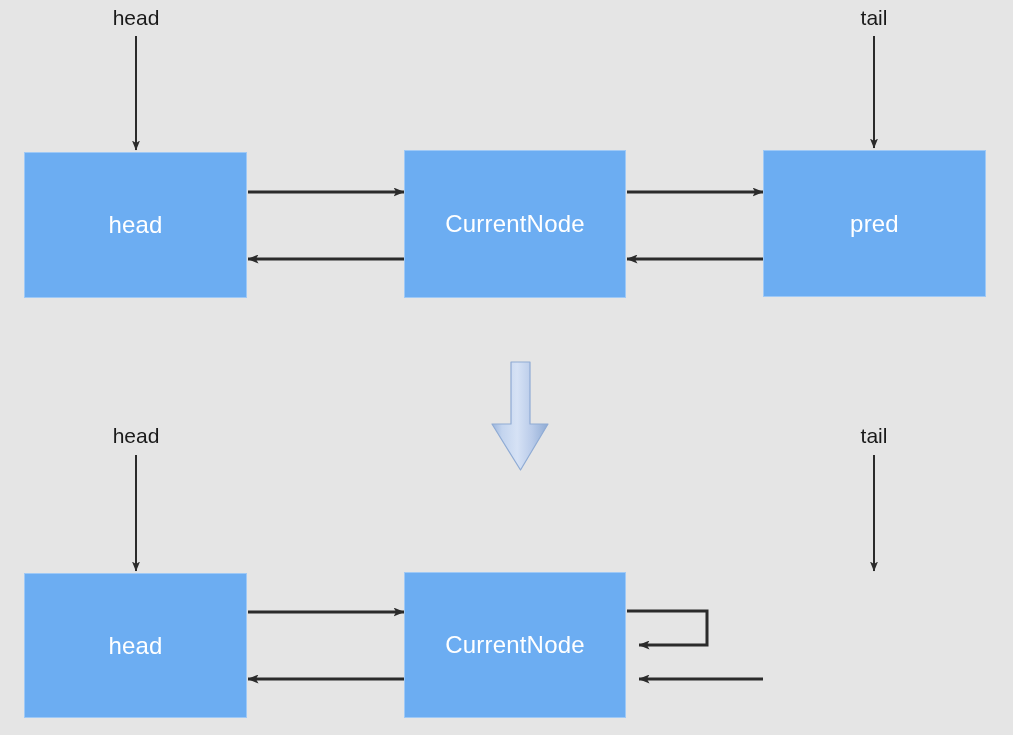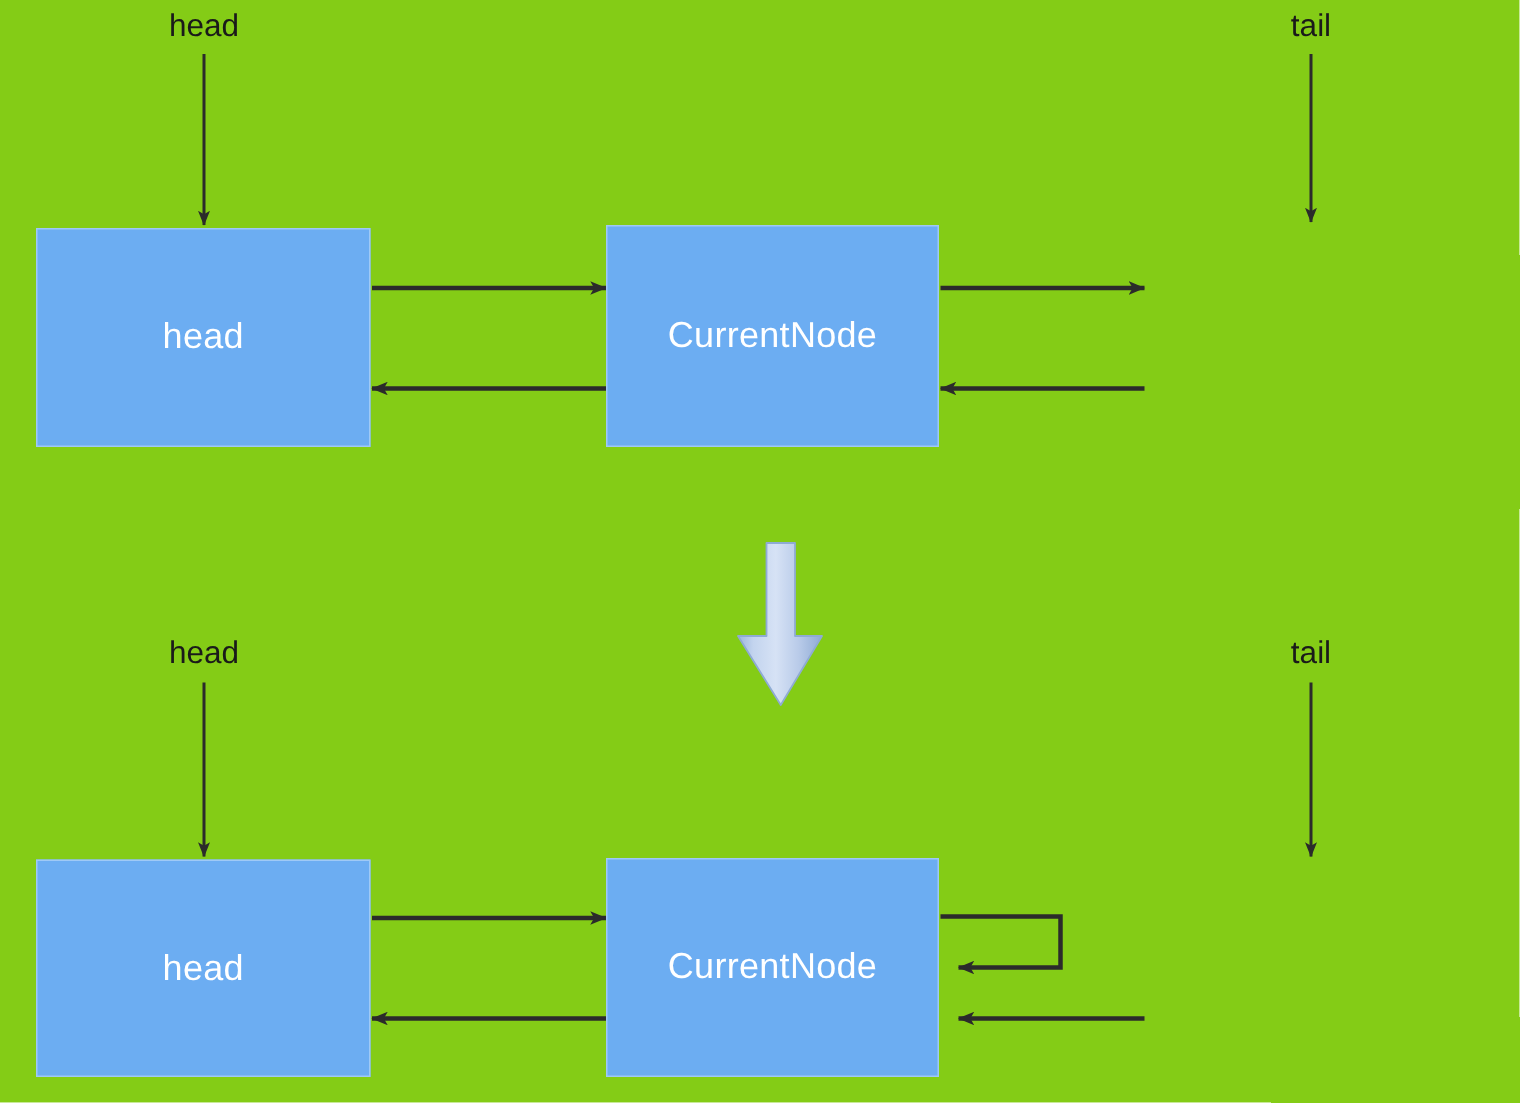--- a/index.html
+++ b/index.html
@@ -7,21 +7,21 @@
     padding: 0;
     background: #ffffff;
   }
   body {
     font-family: "Liberation Sans", sans-serif;
   }
   #canvas {
     position: relative;
     width: 1013px;
     height: 735px;
-    background: #84cc16;
+    background: #e5e5e5;
     overflow: hidden;
   }
   .node-box {
     position: absolute;
     box-sizing: border-box;
     background: #6cadf2;
     border: 1px solid #9fc9f6;
     display: flex;
     align-items: center;
     justify-content: center;
@@ -119,20 +119,21 @@
   </svg>
 
   <div class="ptr-label" style="left:136px; top:6px;">head</div>
 
   <div class="ptr-label" style="left:874px; top:6px;">tail</div>
 
   <div class="node-box" style="left:24px; top:152px; width:223px; height:146px;">head</div>
 
   <div class="node-box" style="left:404px; top:150px; width:222px; height:148px;">CurrentNode</div>
 
+  <div class="node-box" style="left:763px; top:150px; width:223px; height:147px;">pred</div>
 
   <div class="ptr-label" style="left:136px; top:424px;">head</div>
 
   <div class="ptr-label" style="left:874px; top:424px;">tail</div>
 
   <div class="node-box" style="left:24px; top:573px; width:223px; height:145px;">head</div>
 
   <div class="node-box" style="left:404px; top:572px; width:222px; height:146px;">CurrentNode</div>
 
 

